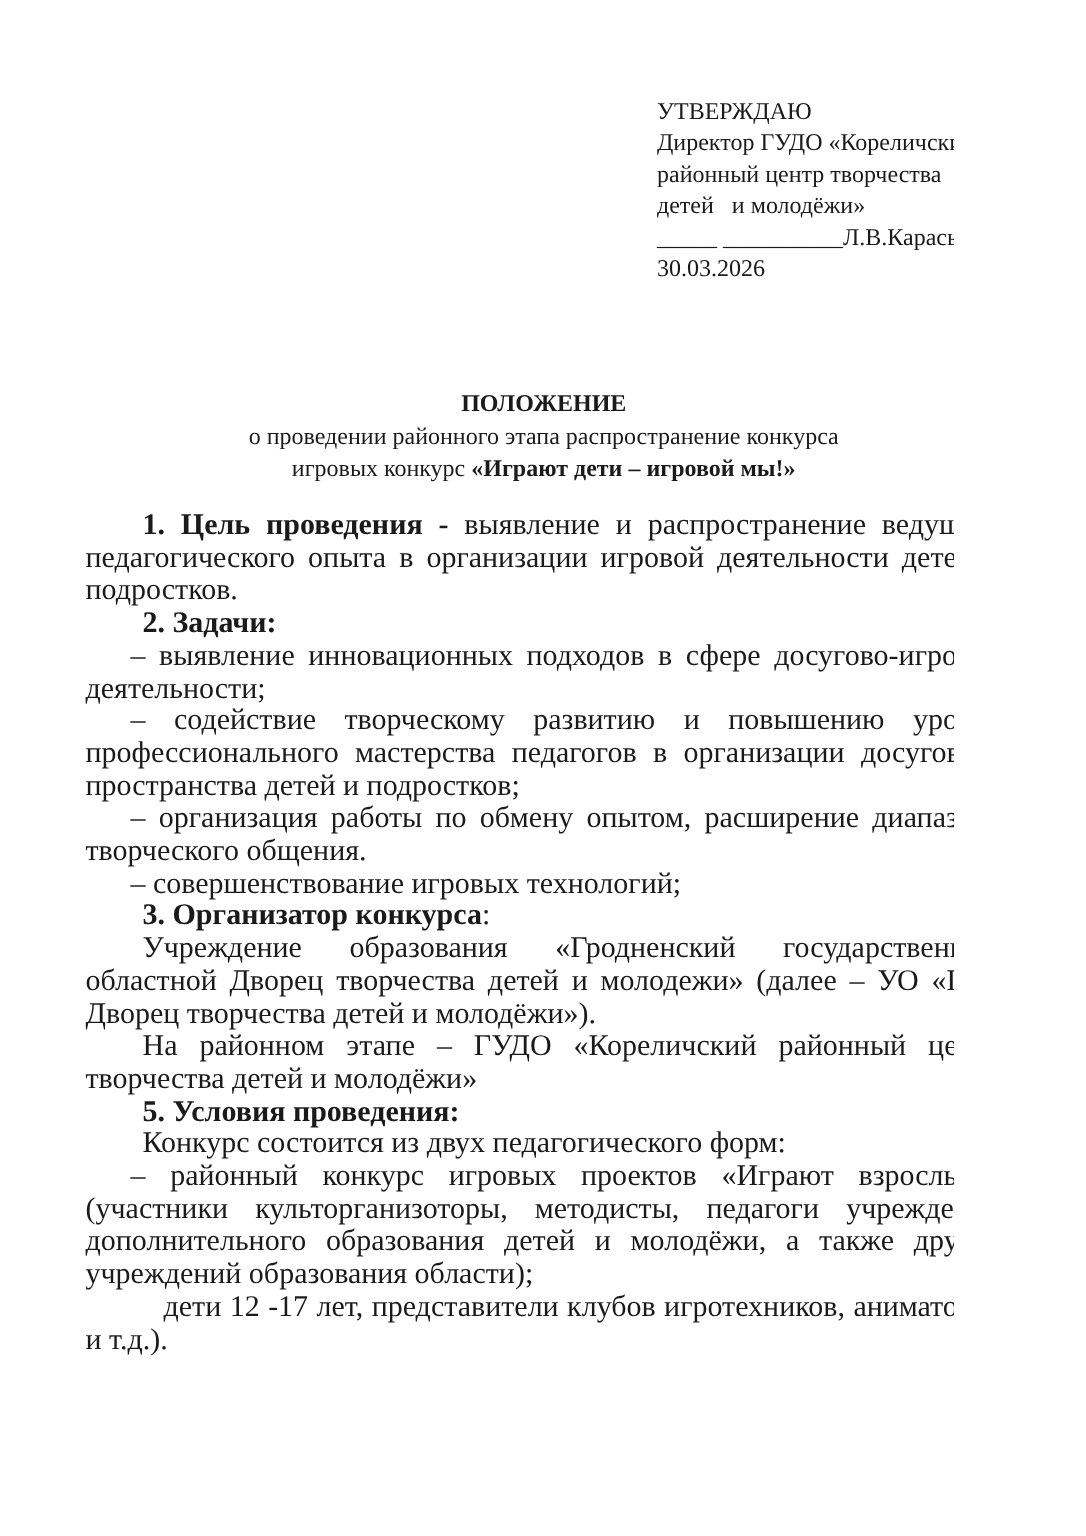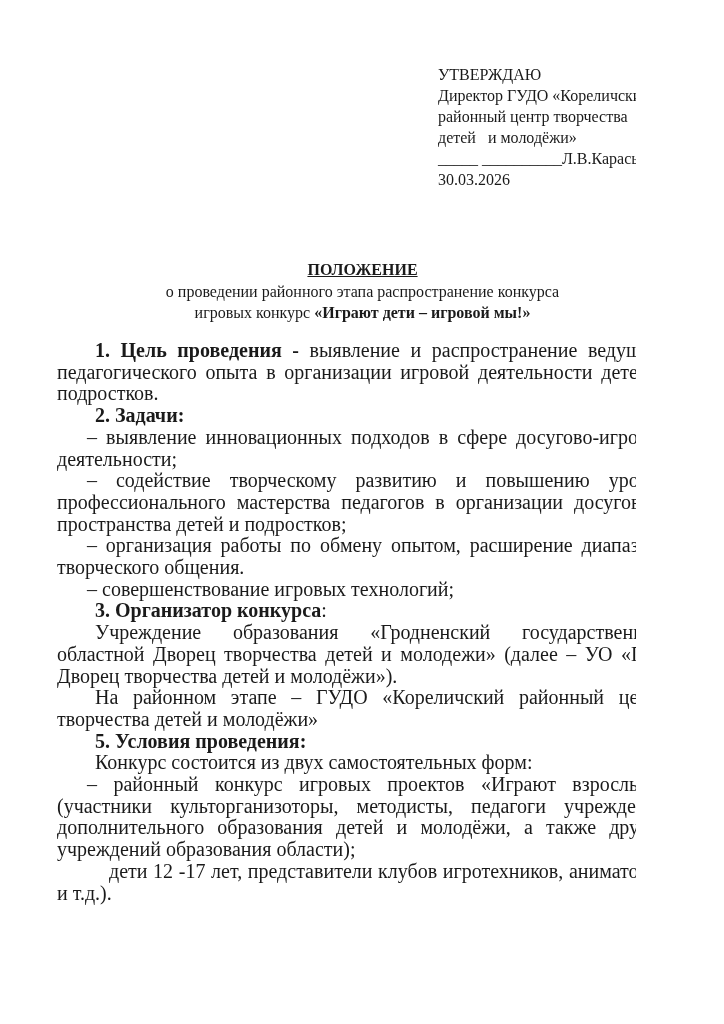--- a/index.html
+++ b/index.html
@@ -33,21 +33,20 @@
     width: 611px;
     text-align: center;
     font-size: 16px;
     line-height: 21.5px;
   }
   .title-block p {
     margin: 0;
   }
   .doc-title {
     font-weight: bold;
-    text-decoration: underline;
   }
   .body-text {
     position: absolute;
     left: 57px;
     top: 340px;
     width: 611px;
     font-size: 20px;
     line-height: 21.7px;
     text-align: justify;
   }
@@ -87,18 +86,18 @@
     <p class="para"><b>1. Цель проведения - </b><span>выявление и распространение ведущего педагогического опыта в организации игровой деятельности детей и подростков.</span></p>
     <p class="para"><b>2. Задачи:</b><span></span></p>
     <p class="para dash"><b></b><span>– выявление инновационных подходов в сфере досугово-игровой деятельности;</span></p>
     <p class="para dash"><b></b><span>– содействие творческому развитию и повышению уровня профессионального мастерства педагогов в организации досугового пространства детей и подростков;</span></p>
     <p class="para dash"><b></b><span>– организация работы по обмену опытом, расширение диапазона творческого общения.</span></p>
     <p class="para dash"><b></b><span>– совершенствование игровых технологий;</span></p>
     <p class="para"><b>3. Организатор конкурса</b><span>:</span></p>
     <p class="para"><b></b><span>Учреждение образования «Гродненский государственный областной Дворец творчества детей и молодежи» (далее – УО «ГГО Дворец творчества детей и молодёжи»).</span></p>
     <p class="para"><b></b><span>На районном этапе – ГУДО «Кореличский районный центр творчества детей и молодёжи»</span></p>
     <p class="para"><b>5. Условия проведения:</b><span></span></p>
-    <p class="para"><b></b><span>Конкурс состоится из двух самостоятельных форм:</span></p>
+    <p class="para"><b></b><span>Конкурс состоится из двух педагогического форм:</span></p>
     <p class="para dash"><b></b><span>– районный конкурс игровых проектов «Играют взрослые!» (участники культорганизоторы, методисты, педагоги учреждений дополнительного образования детей и молодёжи, а также других учреждений образования области);</span></p>
     <p class="para deep"><b></b><span>дети 12 -17 лет, представители клубов игротехников, аниматоров и т.д.).</span></p>
   </div>
 
 </div>
 
 </body></html>

